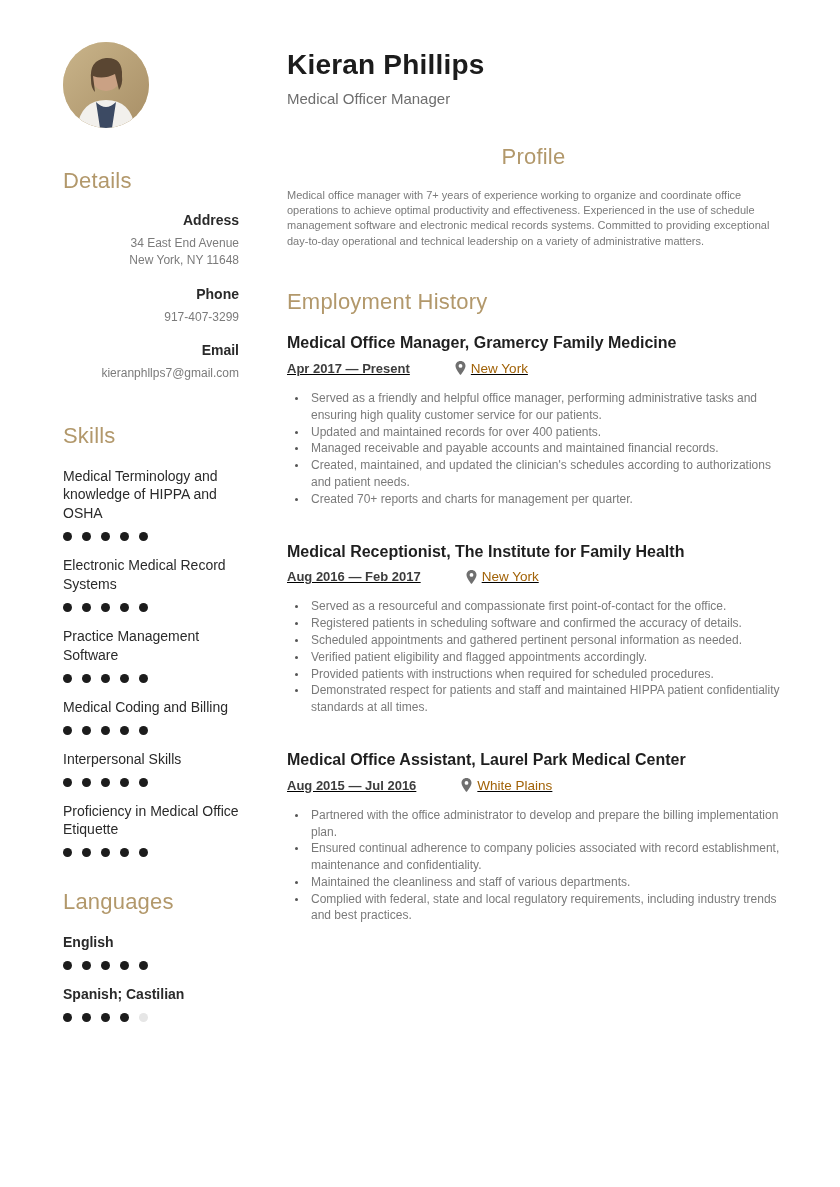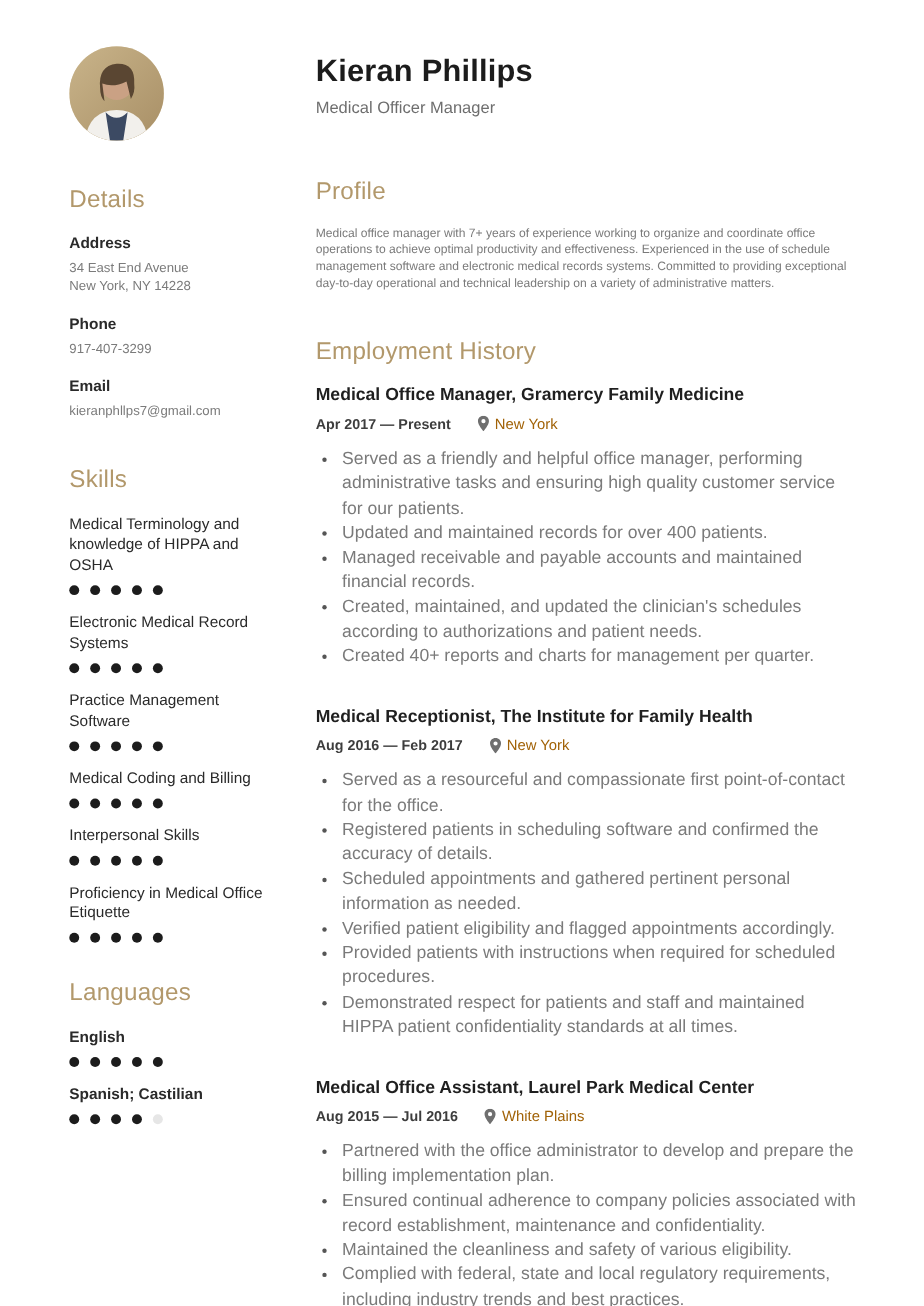--- a/index.html
+++ b/index.html
@@ -35,21 +35,21 @@
   .section-heading {
     font-size: 22px;
     font-weight: 500;
     color: #b2986b;
     letter-spacing: 0.2px;
     margin-bottom: 18px;
   }
   .left .section-heading { margin-top: 40px; }
   .left .section-heading.first { margin-top: 40px; }
 
-  .detail-group { margin-bottom: 16px; }
+  .detail-group { margin-bottom: 16px; text-align: right; }
   .detail-label {
     font-size: 14px;
     font-weight: 700;
     color: #2a2a2a;
     margin-bottom: 7px;
   }
   .detail-value {
     font-size: 12px;
     color: #7b7b7b;
     line-height: 1.45;
@@ -80,42 +80,43 @@
     color: #1c1c1c;
     letter-spacing: 0.2px;
     line-height: 1.2;
     margin-top: 6px;
   }
   .candidate-title {
     font-size: 15px;
     color: #6e6e6e;
     margin-top: 8px;
   }
-  .right .section-heading.first { margin-top: 54px; }
+  .right .section-heading.first { margin-top: 37px; text-align: center; }
   .section { margin-top: 40px; }
 
   .profile-text {
     font-size: 11px;
     color: #7a7a7a;
     line-height: 1.4;
   }
 
   .job { margin-bottom: 34px; }
   .job:last-child { margin-bottom: 0; }
   .job-title {
     font-size: 16px;
     font-weight: 600;
     color: #1f1f1f;
     line-height: 1.3;
   }
   .meta-row {
     display: flex;
     align-items: center;
-    gap: 24px;
+    gap: 45px;
     margin-top: 7px;
+    text-decoration: underline;
   }
   .meta-dates {
     font-size: 13px;
     font-weight: 600;
     color: #3d3d3d;
   }
   .meta-location {
     display: flex;
     align-items: center;
     gap: 5px;
@@ -123,21 +124,21 @@
     color: #a16207;
   }
   .pin-icon { width: 11px; height: 14px; flex: 0 0 auto; }
 
   ul.bullets {
     margin-top: 14px;
     padding-left: 21px;
     list-style: disc;
   }
   ul.bullets li {
-    font-size: 16px;
+    font-size: 12px;
     color: #7a7a7a;
     line-height: 1.4;
     padding-left: 3px;
   }
   ul.bullets li::marker { color: #555555; font-size: 0.85em; }
 </style>
 </head>
 <body>
 
 <div class="page">
@@ -159,21 +160,21 @@
           <path d="M14 86 q4 -28 29 -28 q25 0 29 28z" fill="#f2f0ec"></path>
           <path d="M33 60 q10 10 20 0 l-4 26 h-12z" fill="#3c4a63"></path>
         </svg>
       </div>
 
       <h2 class="section-heading first">Details</h2>
 
       <div class="detail-group">
         <div class="detail-label">Address</div>
         <div class="detail-value">34 East End Avenue</div>
-        <div class="detail-value">New York, NY 14228</div>
+        <div class="detail-value">New York, NY 11648</div>
       </div>
 
       <div class="detail-group">
         <div class="detail-label">Phone</div>
         <div class="detail-value">917-407-3299</div>
       </div>
 
       <div class="detail-group">
         <div class="detail-label">Email</div>
         <div class="detail-value">kieranphllps7@gmail.com</div>
@@ -287,21 +288,21 @@
                   <path d="M5.5 0C2.5 0 .5 2.2.5 4.9c0 3.4 5 9.1 5 9.1s5-5.7 5-9.1C10.5 2.2 8.5 0 5.5 0zm0 6.8a1.9 1.9 0 1 1 0-3.8 1.9 1.9 0 0 1 0 3.8z" fill="#6f6f6f"></path>
                 </svg>
               <span>New York</span>
             </span>
           </div>
           <ul class="bullets">
             <li>Served as a friendly and helpful office manager, performing administrative tasks and ensuring high quality customer service for our patients.</li>
             <li>Updated and maintained records for over 400 patients.</li>
             <li>Managed receivable and payable accounts and maintained financial records.</li>
             <li>Created, maintained, and updated the clinician's schedules according to authorizations and patient needs.</li>
-            <li>Created 40+ reports and charts for management per quarter.</li>
+            <li>Created 70+ reports and charts for management per quarter.</li>
           </ul>
         </div>
 
         <div class="job">
           <div class="job-title">Medical Receptionist, The Institute for Family Health</div>
           <div class="meta-row">
             <span class="meta-dates">Aug 2016 — Feb 2017</span>
             <span class="meta-location">
               <svg class="pin-icon" viewBox="0 0 11 14">
                   <path d="M5.5 0C2.5 0 .5 2.2.5 4.9c0 3.4 5 9.1 5 9.1s5-5.7 5-9.1C10.5 2.2 8.5 0 5.5 0zm0 6.8a1.9 1.9 0 1 1 0-3.8 1.9 1.9 0 0 1 0 3.8z" fill="#6f6f6f"></path>
@@ -326,21 +327,21 @@
             <span class="meta-location">
               <svg class="pin-icon" viewBox="0 0 11 14">
                   <path d="M5.5 0C2.5 0 .5 2.2.5 4.9c0 3.4 5 9.1 5 9.1s5-5.7 5-9.1C10.5 2.2 8.5 0 5.5 0zm0 6.8a1.9 1.9 0 1 1 0-3.8 1.9 1.9 0 0 1 0 3.8z" fill="#6f6f6f"></path>
                 </svg>
               <span>White Plains</span>
             </span>
           </div>
           <ul class="bullets">
             <li>Partnered with the office administrator to develop and prepare the billing implementation plan.</li>
             <li>Ensured continual adherence to company policies associated with record establishment, maintenance and confidentiality.</li>
-            <li>Maintained the cleanliness and safety of various eligibility.</li>
+            <li>Maintained the cleanliness and staff of various departments.</li>
             <li>Complied with federal, state and local regulatory requirements, including industry trends and best practices.</li>
           </ul>
         </div>
       </div>
 
     </div>
   </div>
 </div>
 
 </body></html>

